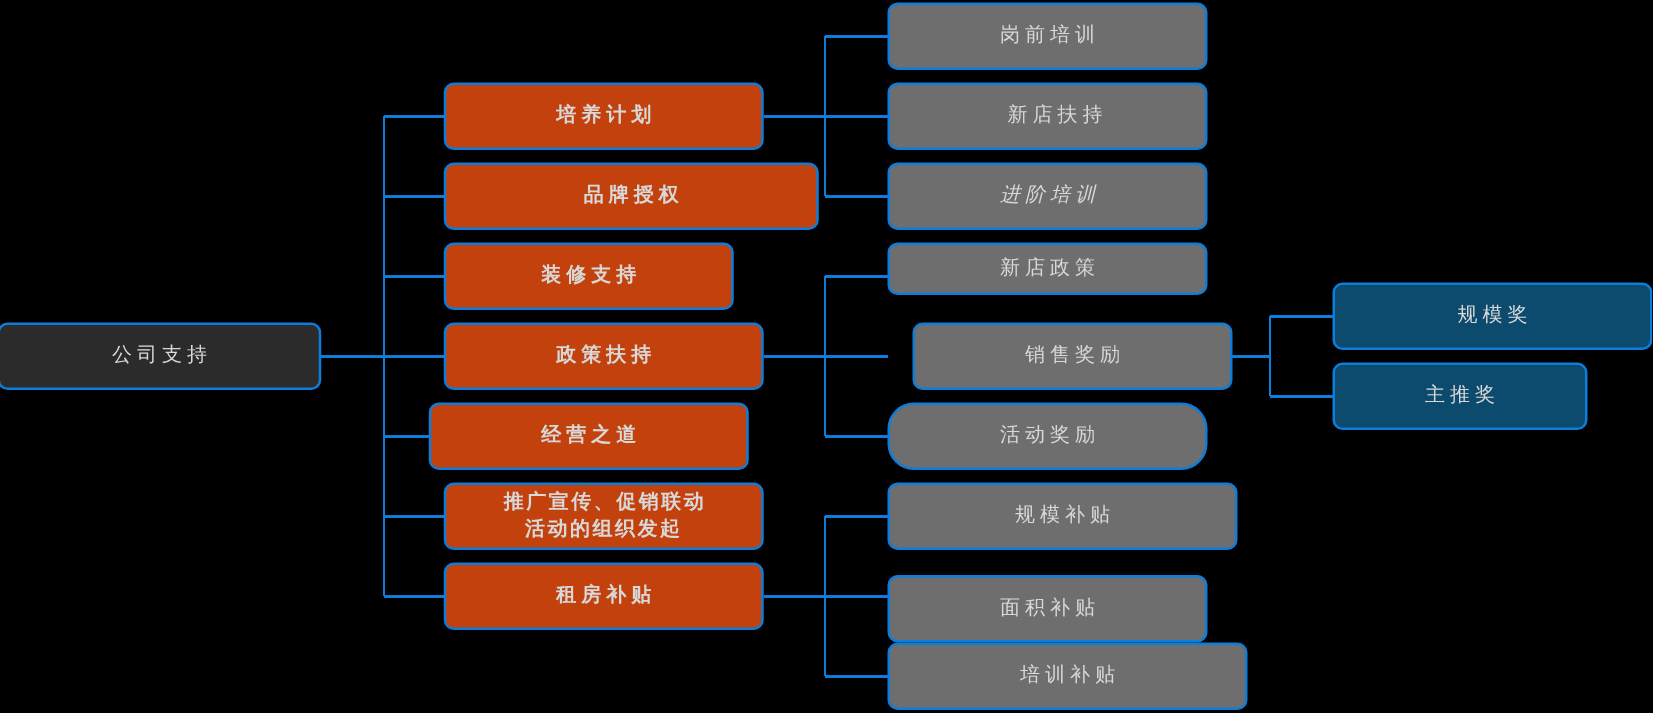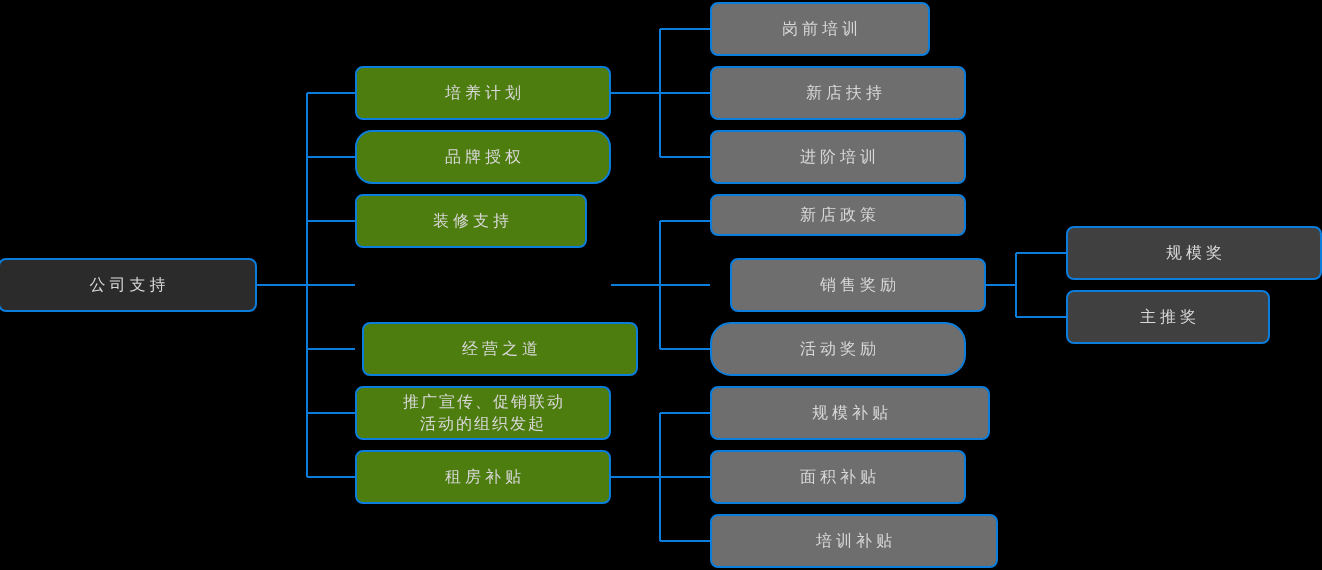--- a/index.html
+++ b/index.html
@@ -34,23 +34,23 @@
     text-align: center;
     color: #d8d8d8;
     letter-spacing: 4px;
     text-indent: 4px;
     font-size: 16px;
     line-height: 22px;
     white-space: pre-line;
     z-index: 2;
   }
   .lvl1 { background: #2b2b2b; }
-  .lvl2 { background: #4d7c0f; }
+  .lvl2 { background: #c2410c; font-weight: bold; }
   .lvl3 { background: #6e6e6e; }
-  .lvl4 { background: #404040; }
+  .lvl4 { background: #0c4a6e; }
 </style>
 </head>
 <body>
 
 <div id="canvas">
 
   <svg id="connectors" viewBox="0 0 1322 570" xmlns="http://www.w3.org/2000/svg">
     <g fill="none" stroke="#0d7ddb" stroke-width="2" shape-rendering="crispEdges">
 
       <path d="M257 285 H307"></path>
@@ -84,33 +84,34 @@
       <path d="M966 285 H1016"></path>
       <path d="M1016 253 V317"></path>
       <path d="M1016 253 H1066"></path>
       <path d="M1016 317 H1066"></path>
     </g>
   </svg>
 
   <div class="node lvl1" style="left:-2px; top:258px; width:259px; height:54px;">公司支持</div>
 
   <div class="node lvl2" style="left:355px; top:66px; width:256px; height:54px;">培养计划</div>
-  <div class="node lvl2" style="left:355px; top:130px; width:256px; height:54px;border-radius:17px;">品牌授权</div>
+  <div class="node lvl2" style="left:355px; top:130px; width:300px; height:54px;">品牌授权</div>
   <div class="node lvl2" style="left:355px; top:194px; width:232px; height:54px;">装修支持</div>
-  <div class="node lvl2" style="left:362px; top:322px; width:276px; height:54px;">经营之道</div>
+  <div class="node lvl2" style="left:355px; top:258px; width:256px; height:54px;">政策扶持</div>
+  <div class="node lvl2" style="left:343px; top:322px; width:256px; height:54px;">经营之道</div>
   <div class="node lvl2" style="left:355px; top:386px; width:256px; height:54px; letter-spacing:2px; text-indent:2px;">推广宣传、促销联动
 活动的组织发起</div>
   <div class="node lvl2" style="left:355px; top:450px; width:256px; height:54px;">租房补贴</div>
 
-  <div class="node lvl3" style="left:710px; top:2px; width:220px; height:54px;">岗前培训</div>
+  <div class="node lvl3" style="left:710px; top:2px; width:256px; height:54px;">岗前培训</div>
   <div class="node lvl3" style="left:710px; top:66px; width:256px; height:54px;padding-left:12px;">新店扶持</div>
-  <div class="node lvl3" style="left:710px; top:130px; width:256px; height:54px;">进阶培训</div>
+  <div class="node lvl3" style="left:710px; top:130px; width:256px; height:54px;font-style:italic;">进阶培训</div>
   <div class="node lvl3" style="left:710px; top:194px; width:256px; height:42px;">新店政策</div>
   <div class="node lvl3" style="left:710px; top:258px; width:256px; height:54px;margin-left:20px;">销售奖励</div>
   <div class="node lvl3" style="left:710px; top:322px; width:256px; height:54px;border-radius:21px;">活动奖励</div>
   <div class="node lvl3" style="left:710px; top:386px; width:280px; height:54px;">规模补贴</div>
-  <div class="node lvl3" style="left:710px; top:450px; width:256px; height:54px;">面积补贴</div>
+  <div class="node lvl3" style="left:710px; top:460px; width:256px; height:54px;">面积补贴</div>
   <div class="node lvl3" style="left:710px; top:514px; width:288px; height:54px;">培训补贴</div>
 
   <div class="node lvl4" style="left:1066px; top:226px; width:256px; height:54px;">规模奖</div>
   <div class="node lvl4" style="left:1066px; top:290px; width:204px; height:54px;">主推奖</div>
 
 </div>
 
 </body></html>

